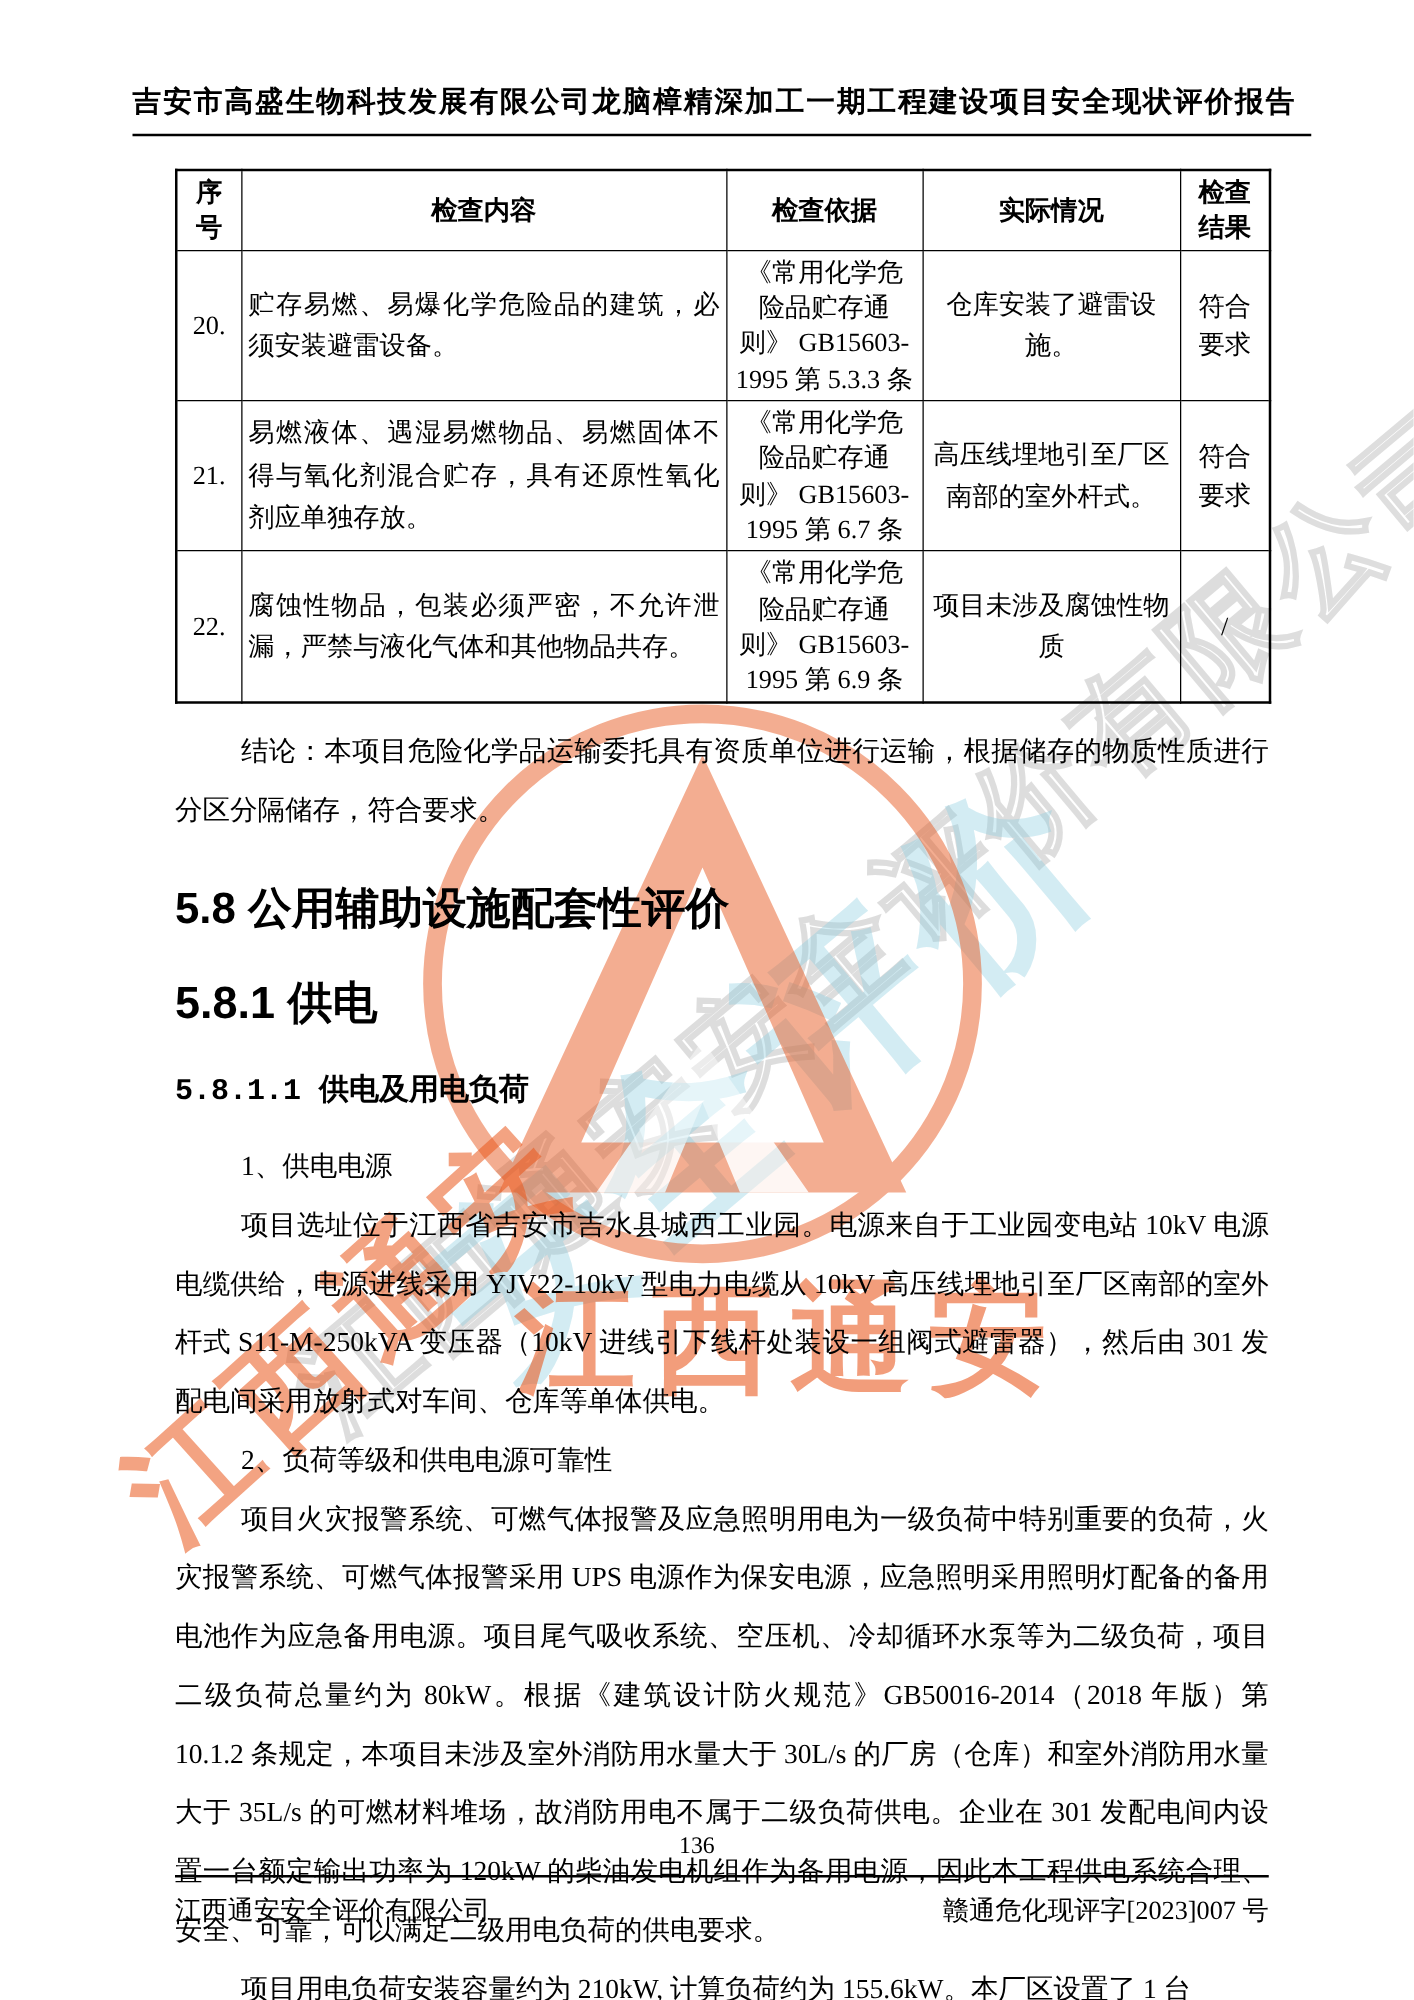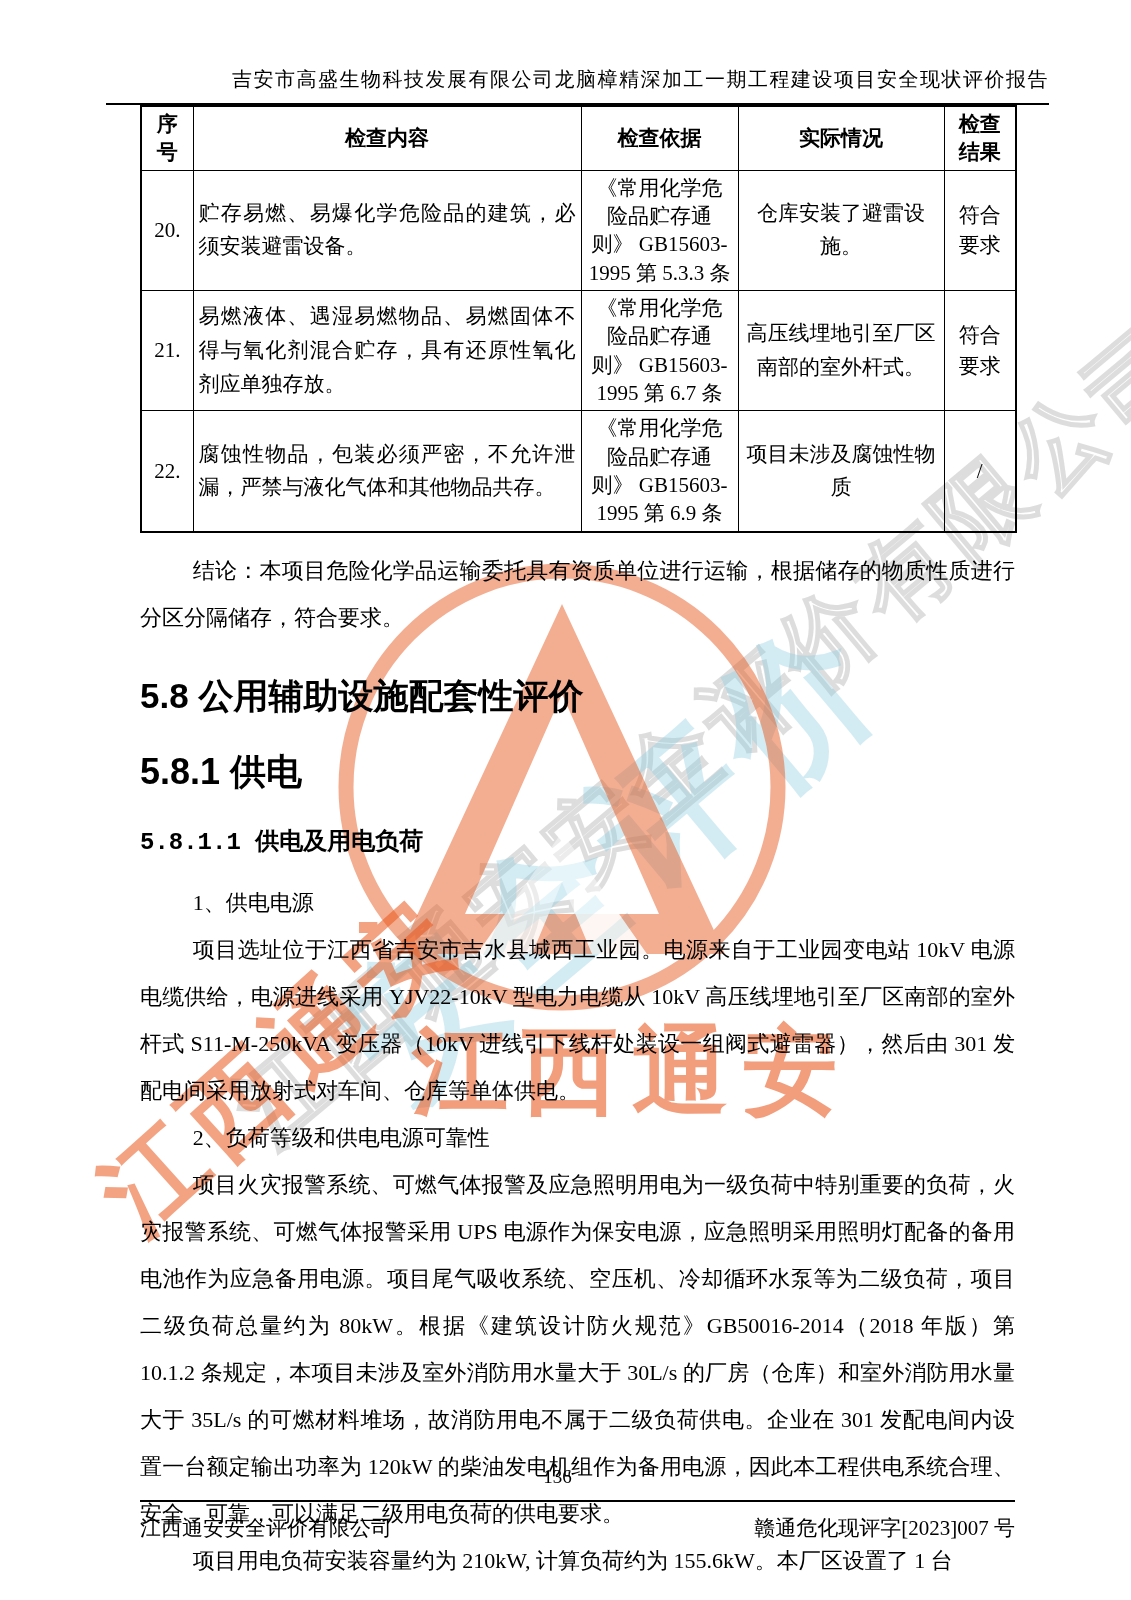--- a/index.html
+++ b/index.html
@@ -42,28 +42,29 @@
     position: absolute; left: 412px; top: 1008px;
     font-size: 96px; font-weight: 700; letter-spacing: 14px; white-space: nowrap;
     color: rgba(233, 87, 28, 0.58);
     font-family: "Liberation Sans", sans-serif;
   }
 
   
   .content { position: absolute; inset: 0; z-index: 1; padding: 66px 116px 0 140px; }
 
   .doc-header {
-    text-align: right; font-size: 20px; letter-spacing: 1.5px;
+    text-align: left; font-size: 23px; letter-spacing: 1.5px;
     padding: 0 0 10px 0; margin: 0 -34px 0 -34px;
     border-bottom: 2.5px solid #000;
+    font-weight: bold;
   }
 
   .check-table {
     width: 100%; border-collapse: collapse; border: 2.5px solid #000;
-    table-layout: fixed; 
+    table-layout: fixed; margin-top: 26px;
   }
   .check-table th, .check-table td {
     border: 1.5px solid #000; font-size: 21px; padding: 3px 5px; vertical-align: middle;
   }
   .check-table th { font-weight: 700; text-align: center; height: 58px; line-height: 1.35; }
   .c-no { width: 52px; } .c-content { width: 388px; } .c-basis { width: 157px; }
   .c-actual { width: 206px; } .c-result { width: 72px; }
   .row-cont td { height: 30px; padding: 1px 4px; }
   .td-no { text-align: center; }
   .td-content { text-align: justify; padding: 9px 12px; line-height: 1.6; }

